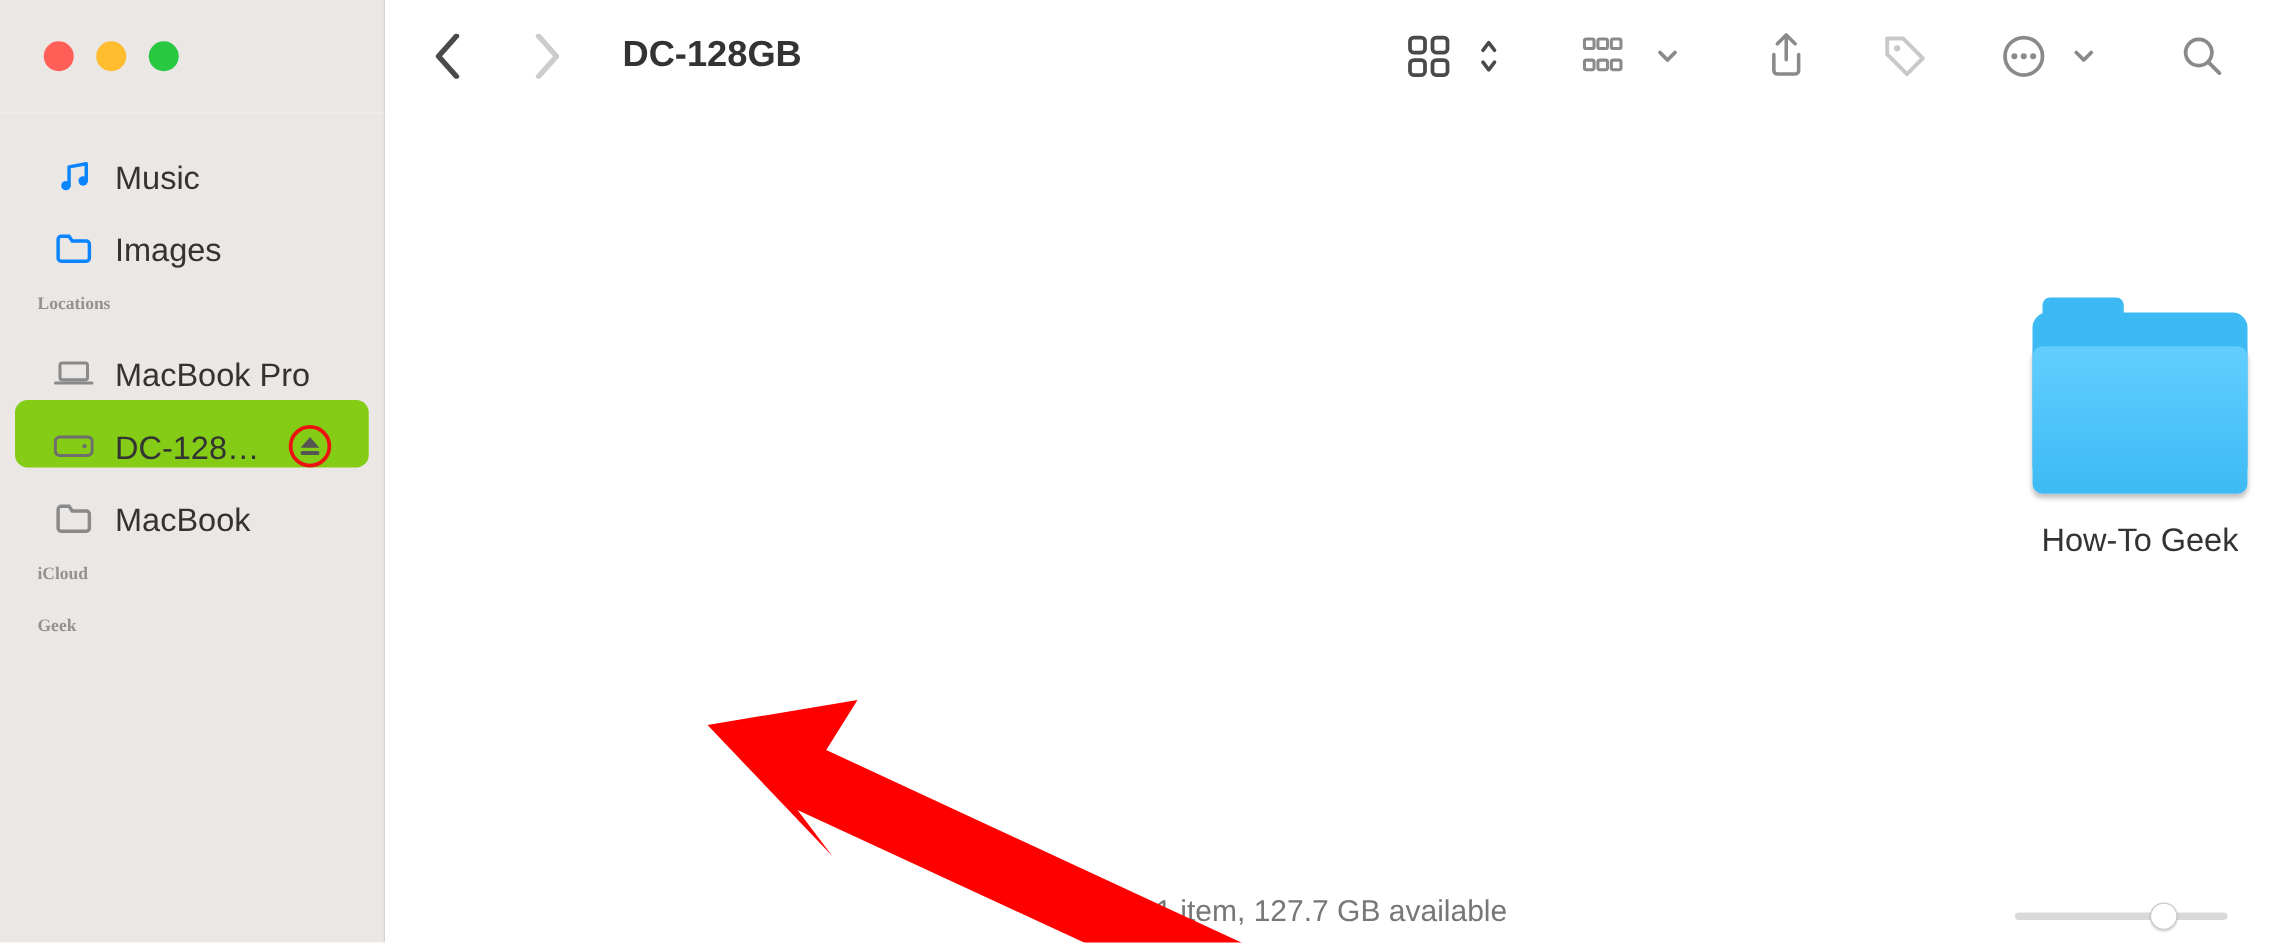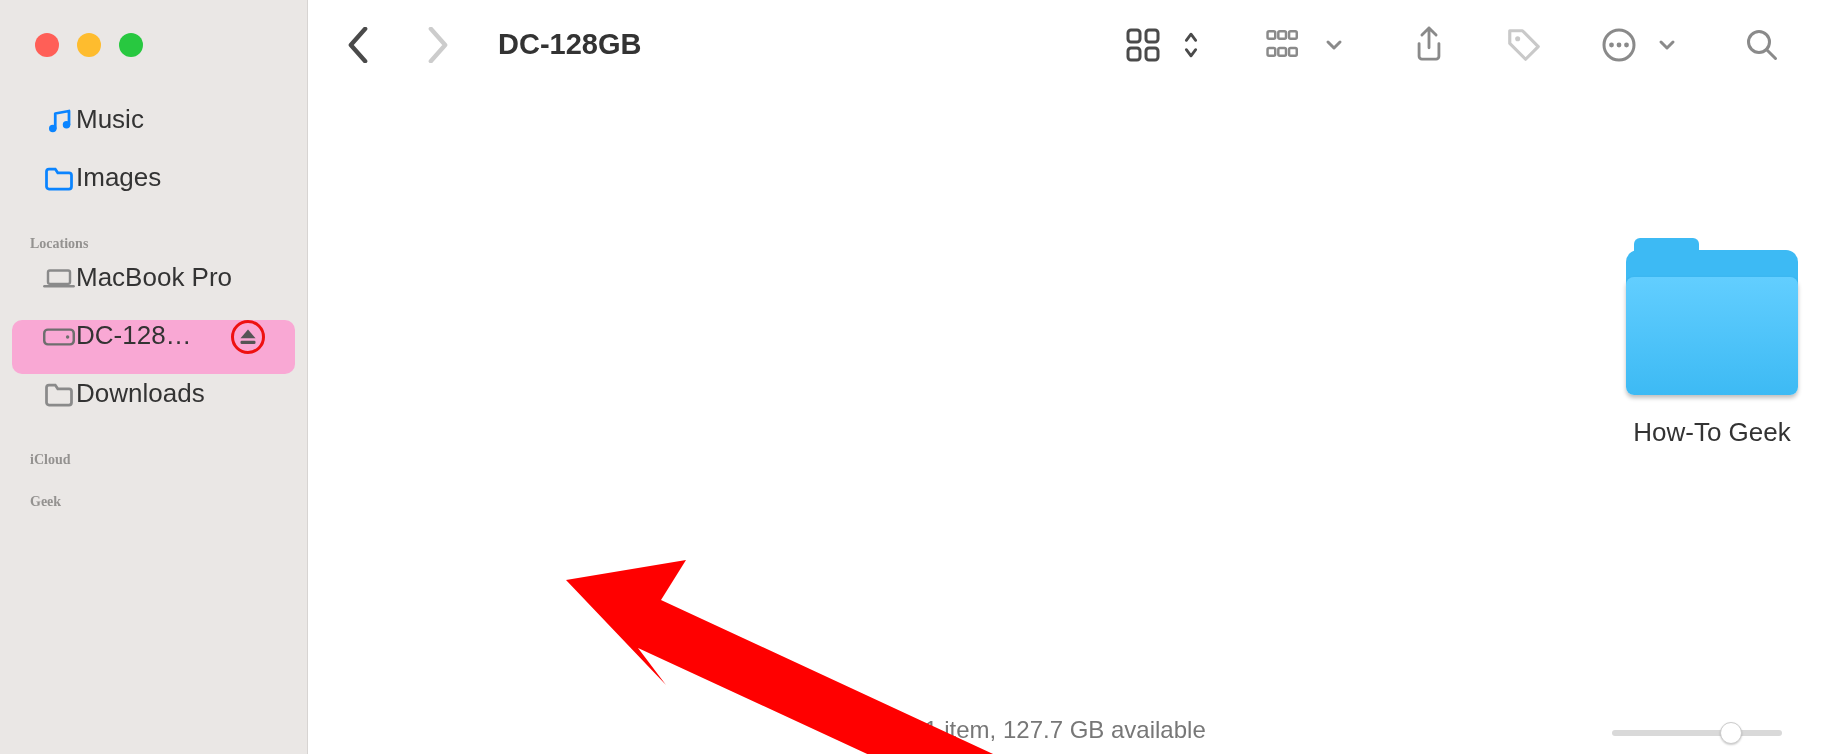--- a/index.html
+++ b/index.html
@@ -16,22 +16,22 @@
   .icon-btn { width: 40px; height: 40px; display: flex; align-items: center; justify-content: center; color: #888; }
   .icon-btn.dark { color: #4a4a4a; }
   .icon-btn.disabled { color: #ccc; }
   .title { font-size: 29px; font-weight: 600; color: #333; margin-left: 40px; }
   .spacer { flex: 1; }
   .right-tools { display: flex; align-items: center; gap: 55px; }
   .icon-combo { display: flex; align-items: center; gap: 8px; }
   .body { flex: 1; display: flex; min-height: 0; }
   .sidebar { width: 308px; background: #eae7e5; border-right: 1px solid #d7d4d2; display: flex; flex-direction: column; padding-top: 12px; overflow: hidden; }
   .sidebar-section-header { font-size: 14px; font-weight: 600; color: #949290; padding: 18px 30px 8px; font-family: Liberation Serif, serif; }
-  .sidebar-item { display: flex; align-items: flex-start; height: 54px; padding: 0 30px; font-size: 26px; color: #333; gap: 0; border-radius: 10px; margin: 2px 12px; }
-  .sidebar-item.selected { background: #f9a8d4; }
+  .sidebar-item { display: flex; align-items: flex-end; height: 54px; padding: 0 30px; font-size: 26px; color: #333; gap: 16px; border-radius: 10px; margin: 2px 12px; }
+  .sidebar-item.selected { background: #84cc16; }
   .sidebar-item .icon-slot { width: 34px; height: 34px; display: flex; align-items: center; justify-content: center; flex-shrink: 0; }
   .sidebar-item .label { flex: 1; white-space: nowrap; overflow: hidden; text-overflow: ellipsis; }
   .eject-wrap { width: 30px; height: 30px; display:flex; align-items:center; justify-content:center; }
   .eject-circle { border: 3px solid #e11; border-radius: 50%; padding: 2px; width: 34px; height: 34px; display:flex; align-items:center; justify-content:center; }
   .content { flex: 1; display: flex; flex-direction: column; position: relative; background: #fff; align-items: flex-end; }
   .items-area { flex: 1; display: flex; flex-wrap: wrap; align-content: flex-start; justify-content: center; padding-top: 160px; }
   .item { width: 220px; display: flex; flex-direction: column; align-items: center; gap: 22px; }
   .folder-icon { width: 172px; height: 145px; position: relative; }
   .folder-icon .back { position: absolute; top: 0; left: 0; width: 172px; height: 135px; background: #3dbaf4; border-radius: 12px; }
   .folder-icon .tab { position: absolute; top: -12px; left: 8px; width: 65px; height: 24px; background: #3dbaf4; border-radius: 6px 6px 0 0; }
@@ -203,21 +203,21 @@
           </span>
         </span>
       </div>
 
       <div class="sidebar-item">
         <span class="icon-slot" style="color:#8a8a8a">
           <svg width="30" height="26" viewBox="0 0 24 20">
               <path d="M2 4 a2 2 0 0 1 2 -2 h5 l2 3 h9 a2 2 0 0 1 2 2 v9 a2 2 0 0 1 -2 2 H4 a2 2 0 0 1 -2 -2 z" fill="none" stroke="currentColor" stroke-width="2.2"></path>
             </svg>
         </span>
-        <span class="label">Downloads</span>
+        <span class="label">MacBook</span>
       </div>
 
       <div class="sidebar-section-header">iCloud</div>
 
       <div class="sidebar-section-header">Geek</div>
 
     </div>
 
     <div class="content">
       <div class="items-area">

